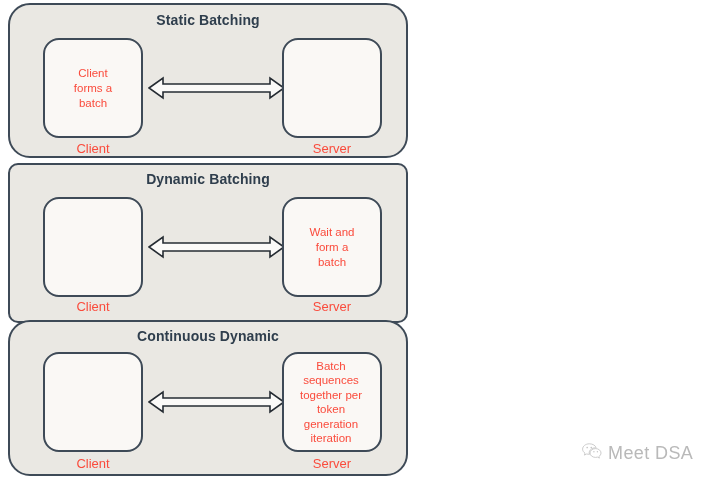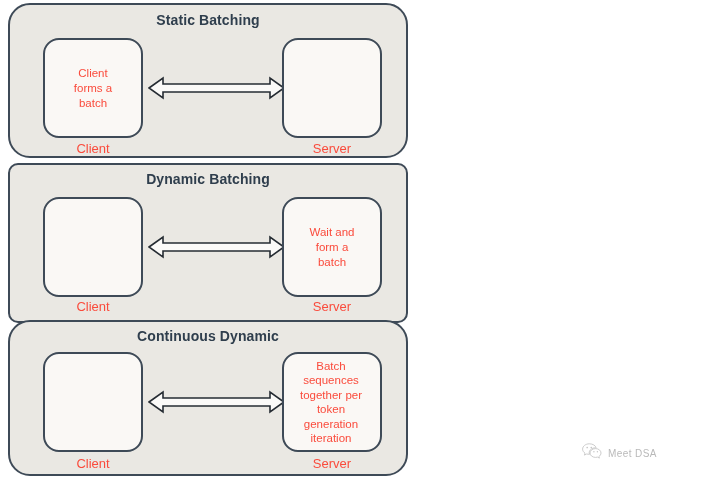--- a/index.html
+++ b/index.html
@@ -122,21 +122,21 @@
   #watermark {
     position: absolute;
     left: 582px;
     top: 443px;
     display: flex;
     align-items: center;
     gap: 6px;
   }
   #watermark .wm-text {
     color: #b9b9b9;
-    font-size: 10px;
+    font-size: 18px;
     letter-spacing: 0.4px;
   }
   #watermark .wm-icon { display: block; }
 </style>
 </head>
 <body>
 
 <div id="diagram">
 
   <div class="panel p1">

